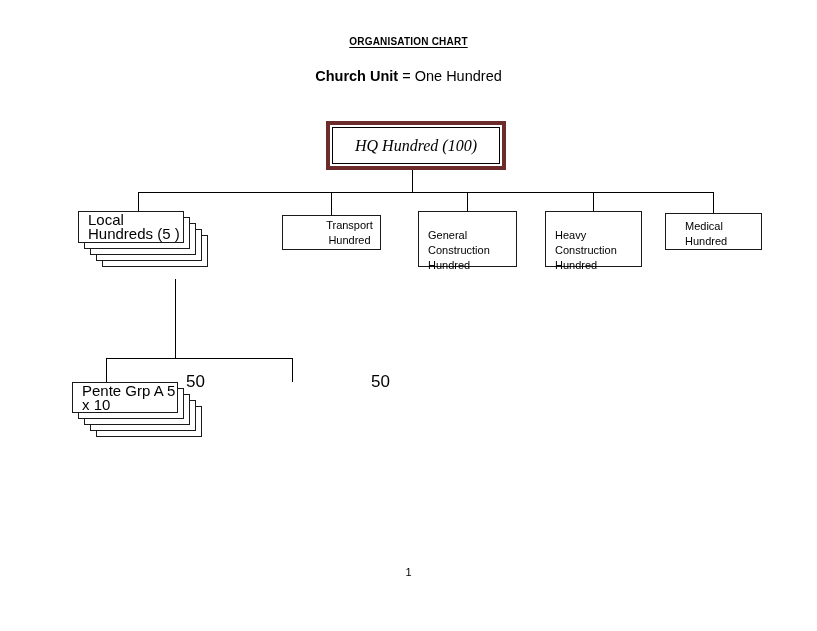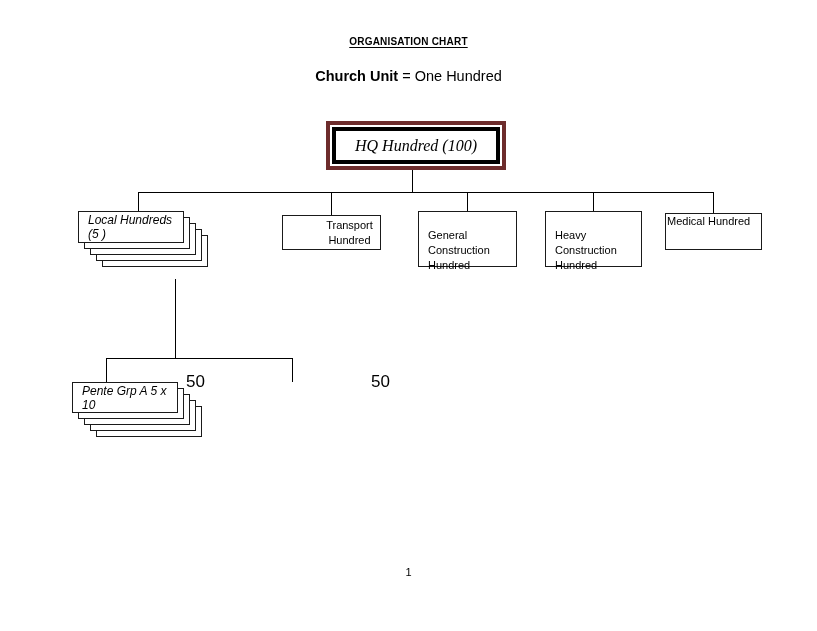--- a/index.html
+++ b/index.html
@@ -70,38 +70,38 @@
     justify-content: center;
     text-align: center;
     padding-left: 36px;
   }
   .box-topleft {
     padding: 16px 0 0 9px;
     text-align: left;
   }
   .box-leftmid {
     display: flex;
-    align-items: flex-start;
-    padding-left: 1px;
+    align-items: flex-end;
+    padding-left: 19px;
     text-align: left;
   }
 
   
   .hq-outer {
     position: absolute;
     box-sizing: border-box;
     border: 4px solid #6D2C2C;
     background: #ffffff;
     padding: 2px;
   }
   .hq-inner {
     box-sizing: border-box;
     width: 100%;
     height: 100%;
-    border: 4px solid #000000;
+    border: 1px solid #000000;
     display: flex;
     align-items: center;
     justify-content: center;
     font-family: "Liberation Serif", serif;
     font-style: italic;
     font-size: 16px;
     color: #000000;
   }
 
   
@@ -111,25 +111,24 @@
   .stack .sheet {
     position: absolute;
     box-sizing: border-box;
     border: 1px solid #1a1a1a;
     background: #ffffff;
   }
   .stack .sheet.front {
     display: flex;
     align-items: center;
     padding-left: 9px;
-    font-size: 12px;
+    font-size: 15px;
     line-height: 14px;
     color: #000000;
     z-index: 10;
-    font-style: italic;
   }
 
   
   .qty {
     position: absolute;
     font-size: 17px;
     color: #000000;
   }
 
   

